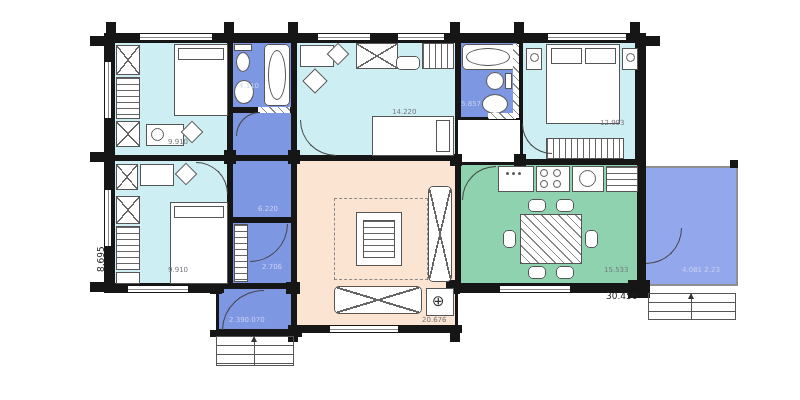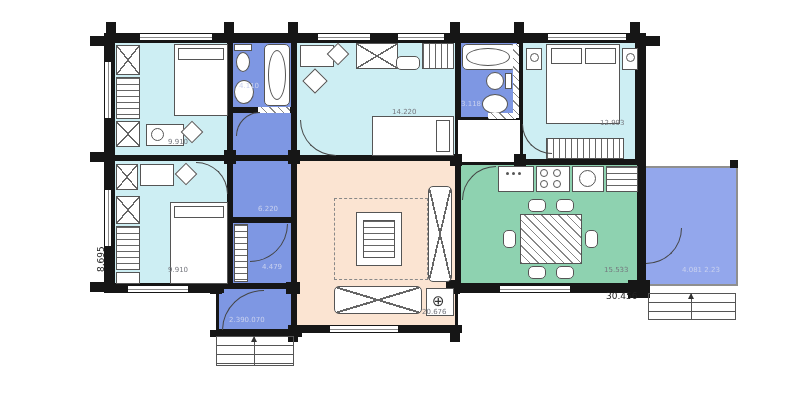--- a/index.html
+++ b/index.html
@@ -195,26 +195,26 @@
   <div style="position:absolute;left:216px;top:336px;width:78px;height:30px;border:1px solid #555;box-sizing:border-box;background-image:repeating-linear-gradient(180deg,transparent 0 8px,#555 8px 9px)"></div>
   <div class="cline" style="left:254px;top:336px;width:1px;height:30px"></div>
   <div class="arrowup" style="left:251px;top:336px"></div>
   <div style="position:absolute;left:648px;top:293px;width:88px;height:27px;border:1px solid #555;box-sizing:border-box;background-image:repeating-linear-gradient(180deg,transparent 0 8px,#555 8px 9px)"></div>
   <div class="cline" style="left:691px;top:293px;width:1px;height:27px"></div>
   <div class="arrowup" style="left:688px;top:293px"></div>
 
   <span class="lbl" style="left:168px;top:138px">9.910</span>
   <span class="lbl lbl-light" style="left:239px;top:82px">4.110</span>
   <span class="lbl" style="left:392px;top:108px">14.220</span>
-  <span class="lbl lbl-light" style="left:461px;top:100px">3.118</span>
+  <span class="lbl lbl-light" style="left:461px;top:100px">5.857</span>
   <span class="lbl" style="left:600px;top:119px">12.993</span>
   <span class="lbl lbl-light" style="left:258px;top:205px">6.220</span>
-  <span class="lbl lbl-light" style="left:262px;top:263px">4.479</span>
+  <span class="lbl lbl-light" style="left:262px;top:263px">2.706</span>
   <span class="lbl" style="left:168px;top:266px">9.910</span>
   <span class="lbl lbl-light" style="left:229px;top:316px">2.390.070</span>
-  <span class="lbl" style="left:422px;top:308px">20.676</span>
+  <span class="lbl" style="left:422px;top:316px">20.676</span>
   <span class="lbl" style="left:604px;top:266px">15.533</span>
   <span class="lbl lbl-light" style="left:682px;top:266px">4.081 2.23</span>
 
   <span class="dim" style="left:606px;top:291px">30.456</span>
   <span class="dim vdim" style="left:96px;top:272px">8.695</span>
 
 </div>
 
 </body></html>

